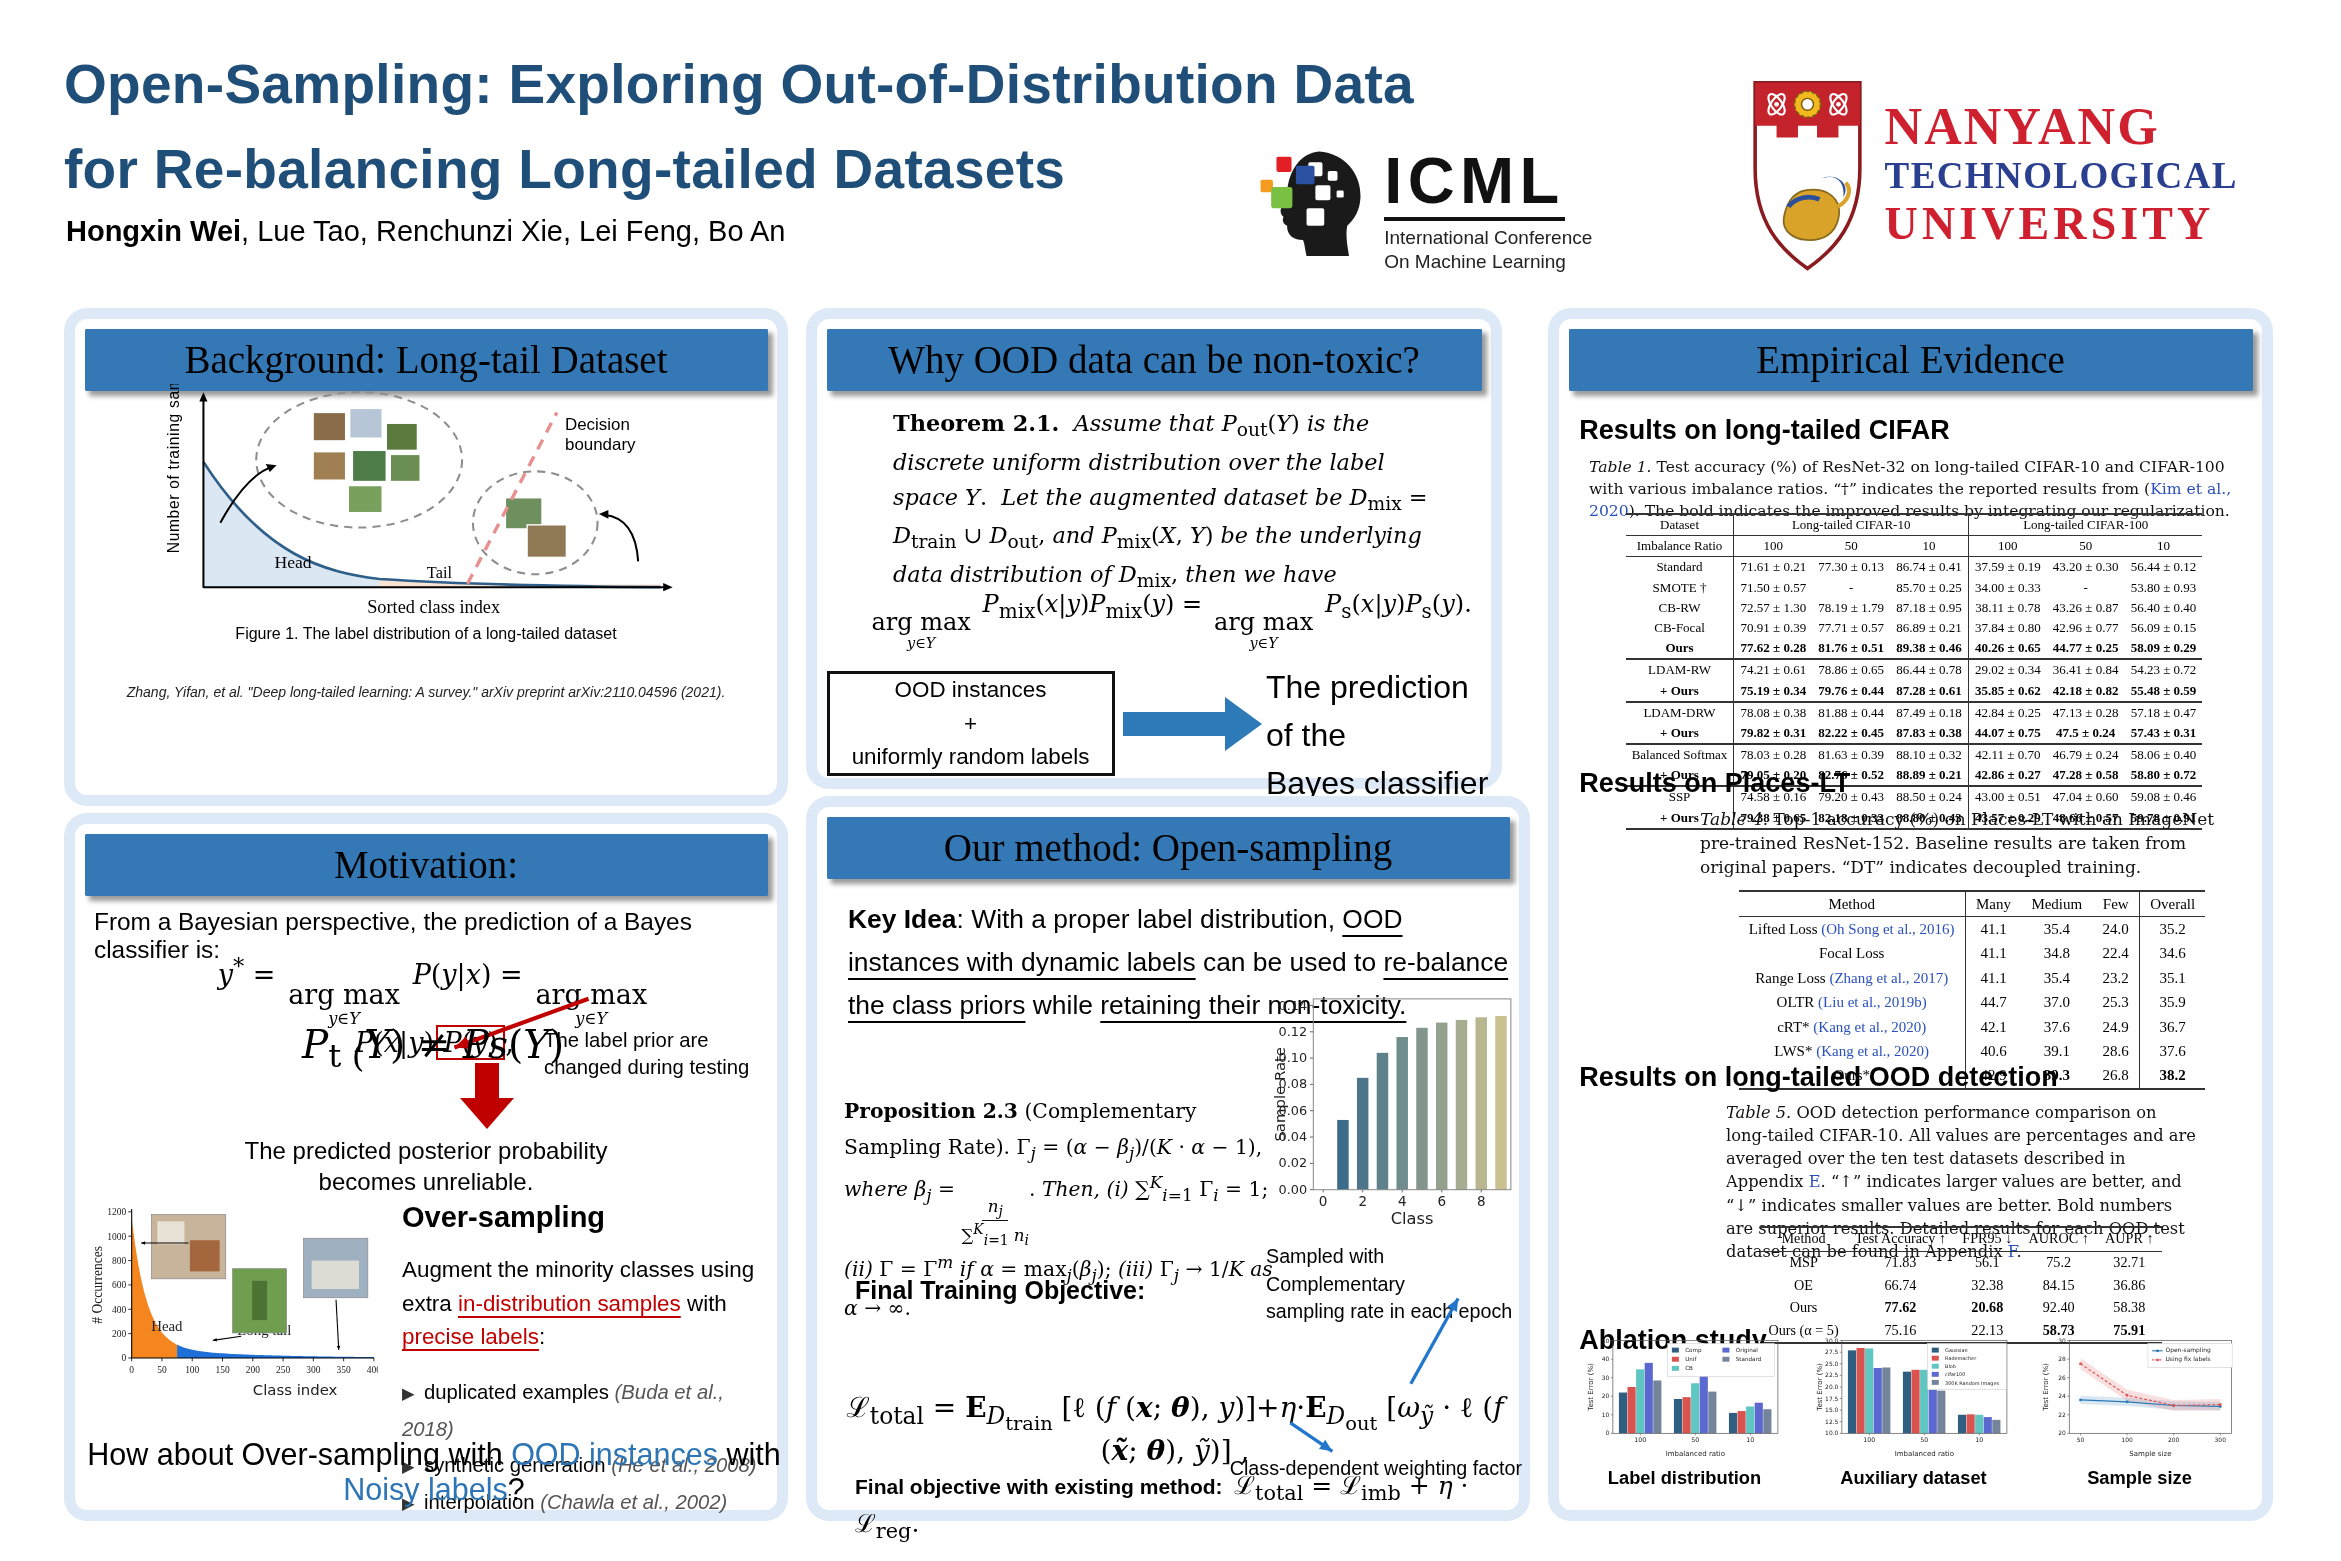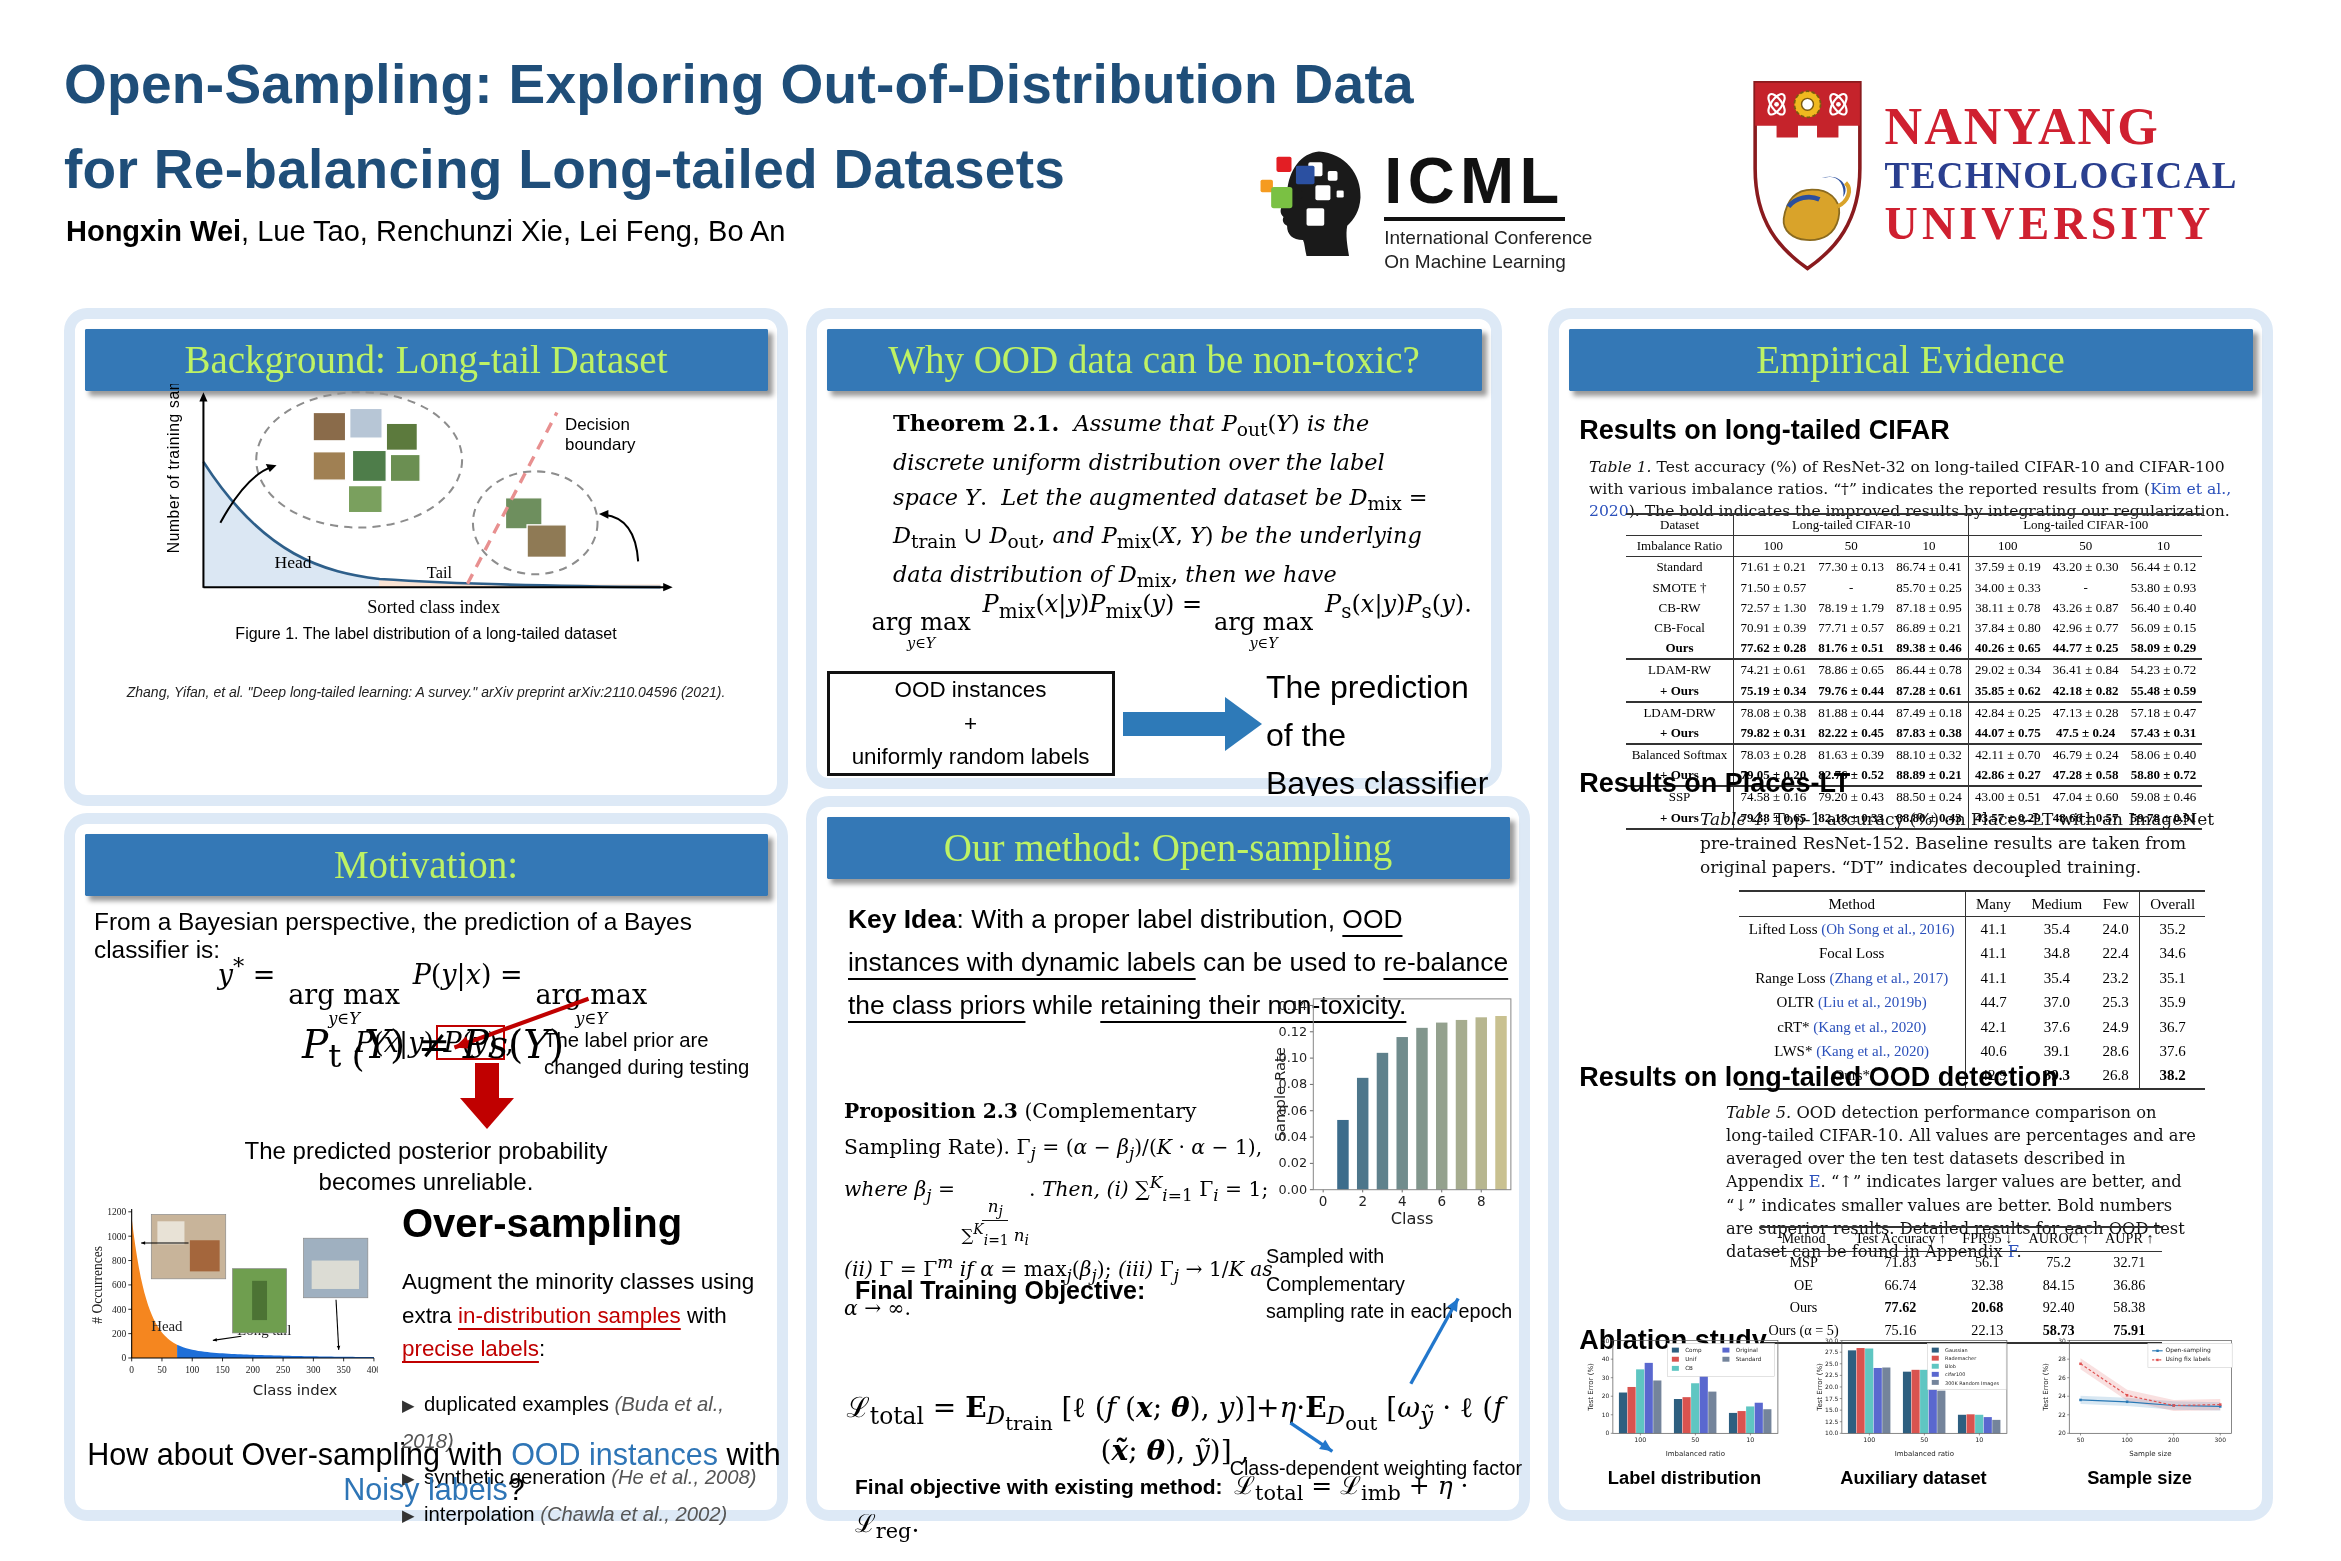--- a/index.html
+++ b/index.html
@@ -19,40 +19,40 @@
   .ntu-l1{font-size:52px;font-weight:bold;color:#cf2030;letter-spacing:2px;line-height:1.1;}
   .ntu-l2{font-size:37px;font-weight:bold;color:#2a3f8f;letter-spacing:1.4px;line-height:1.15;}
   .ntu-l3{font-size:46px;font-weight:bold;color:#cf2030;letter-spacing:4.1px;line-height:1.15;}
   
   .panel{position:absolute;background:#fff;border:11px solid #dde9f6;border-radius:23px;box-sizing:border-box;}
   #panel-background{left:64px;top:308px;width:724px;height:498px;}
   #panel-motivation{left:64px;top:813px;width:724px;height:708px;}
   #panel-why{left:806px;top:308px;width:696px;height:481px;}
   #panel-method{left:806px;top:796px;width:724px;height:725px;}
   #panel-evidence{left:1548px;top:308px;width:725px;height:1213px;}
-  .panel-header{position:absolute;left:9.5px;right:9.5px;top:9.5px;height:62px;background:#3478b6;color:#bef264;
+  .panel-header{position:absolute;left:9.5px;right:9.5px;top:9.5px;height:62px;background:#3478b6;color:#000000;
     font-family:"Liberation Serif",serif;font-size:39px;display:flex;align-items:center;justify-content:center;
     box-shadow:4.1px 4.7px 5.4px rgba(0,0,0,0.40);border-radius:1.4px;}
   .abs{position:absolute;}
   .overlay{position:absolute;left:0;top:0;width:100%;height:100%;pointer-events:none;}
   
   .fig-caption{position:absolute;left:0;width:100%;text-align:center;font-size:16px;color:#000;}
   .fig-cite{position:absolute;left:0;width:100%;text-align:center;font-size:14px;color:#222;font-style:italic;}
   
   .mot-intro{font-size:24.4px;color:#000;}
   .formula{font-family:"DejaVu Serif","Liberation Serif",serif;color:#000;}
   .am{display:inline-flex;flex-direction:column;align-items:center;vertical-align:-0.75em;margin:0 4.1px;}
   .amu{font-size:0.60em;line-height:1.05;}
   .redbox{border:2.7px solid #c00000;padding:0 5.4px;margin-left:2px;}
   .neq{font-size:39px;}
   .mot-note{font-size:20.3px;line-height:1.35;color:#000;}
   .block-arrow-stem{width:24.4px;height:35px;background:#c00000;margin:0 auto;}
   .block-arrow-head{width:0;height:0;border-left:27px solid transparent;border-right:27px solid transparent;border-top:31px solid #c00000;margin:0 auto;}
   .mot-concl{position:absolute;left:0;width:100%;text-align:center;font-size:24px;color:#000;}
-  .ovs-title{font-size:40px;font-weight:bold;color:#000;}
+  .ovs-title{font-size:29px;font-weight:bold;color:#000;}
   .ovs-para{font-size:22.4px;line-height:1.5;margin-top:19px;color:#000;}
   .redu{color:#c00000;text-decoration:underline;text-decoration-thickness:2px;text-underline-offset:5.4px;}
   .ovs-bullets{margin-top:20.3px;font-size:20.3px;line-height:1.8;color:#000;}
   .ovs-bullets .tri{color:#333;font-size:16.3px;margin-right:9.5px;}
   .cite-gray{color:#555;font-style:italic;}
   .mot-question{position:absolute;left:8px;width:100%;text-align:center;font-size:30.5px;color:#000;}
   .blue{color:#2e75b6;}
   
   .theorem{font-family:"DejaVu Serif","Liberation Serif",serif;font-size:22.4px;line-height:1.56;color:#000;}
   .why-eq{font-size:24px;text-align:center;}

